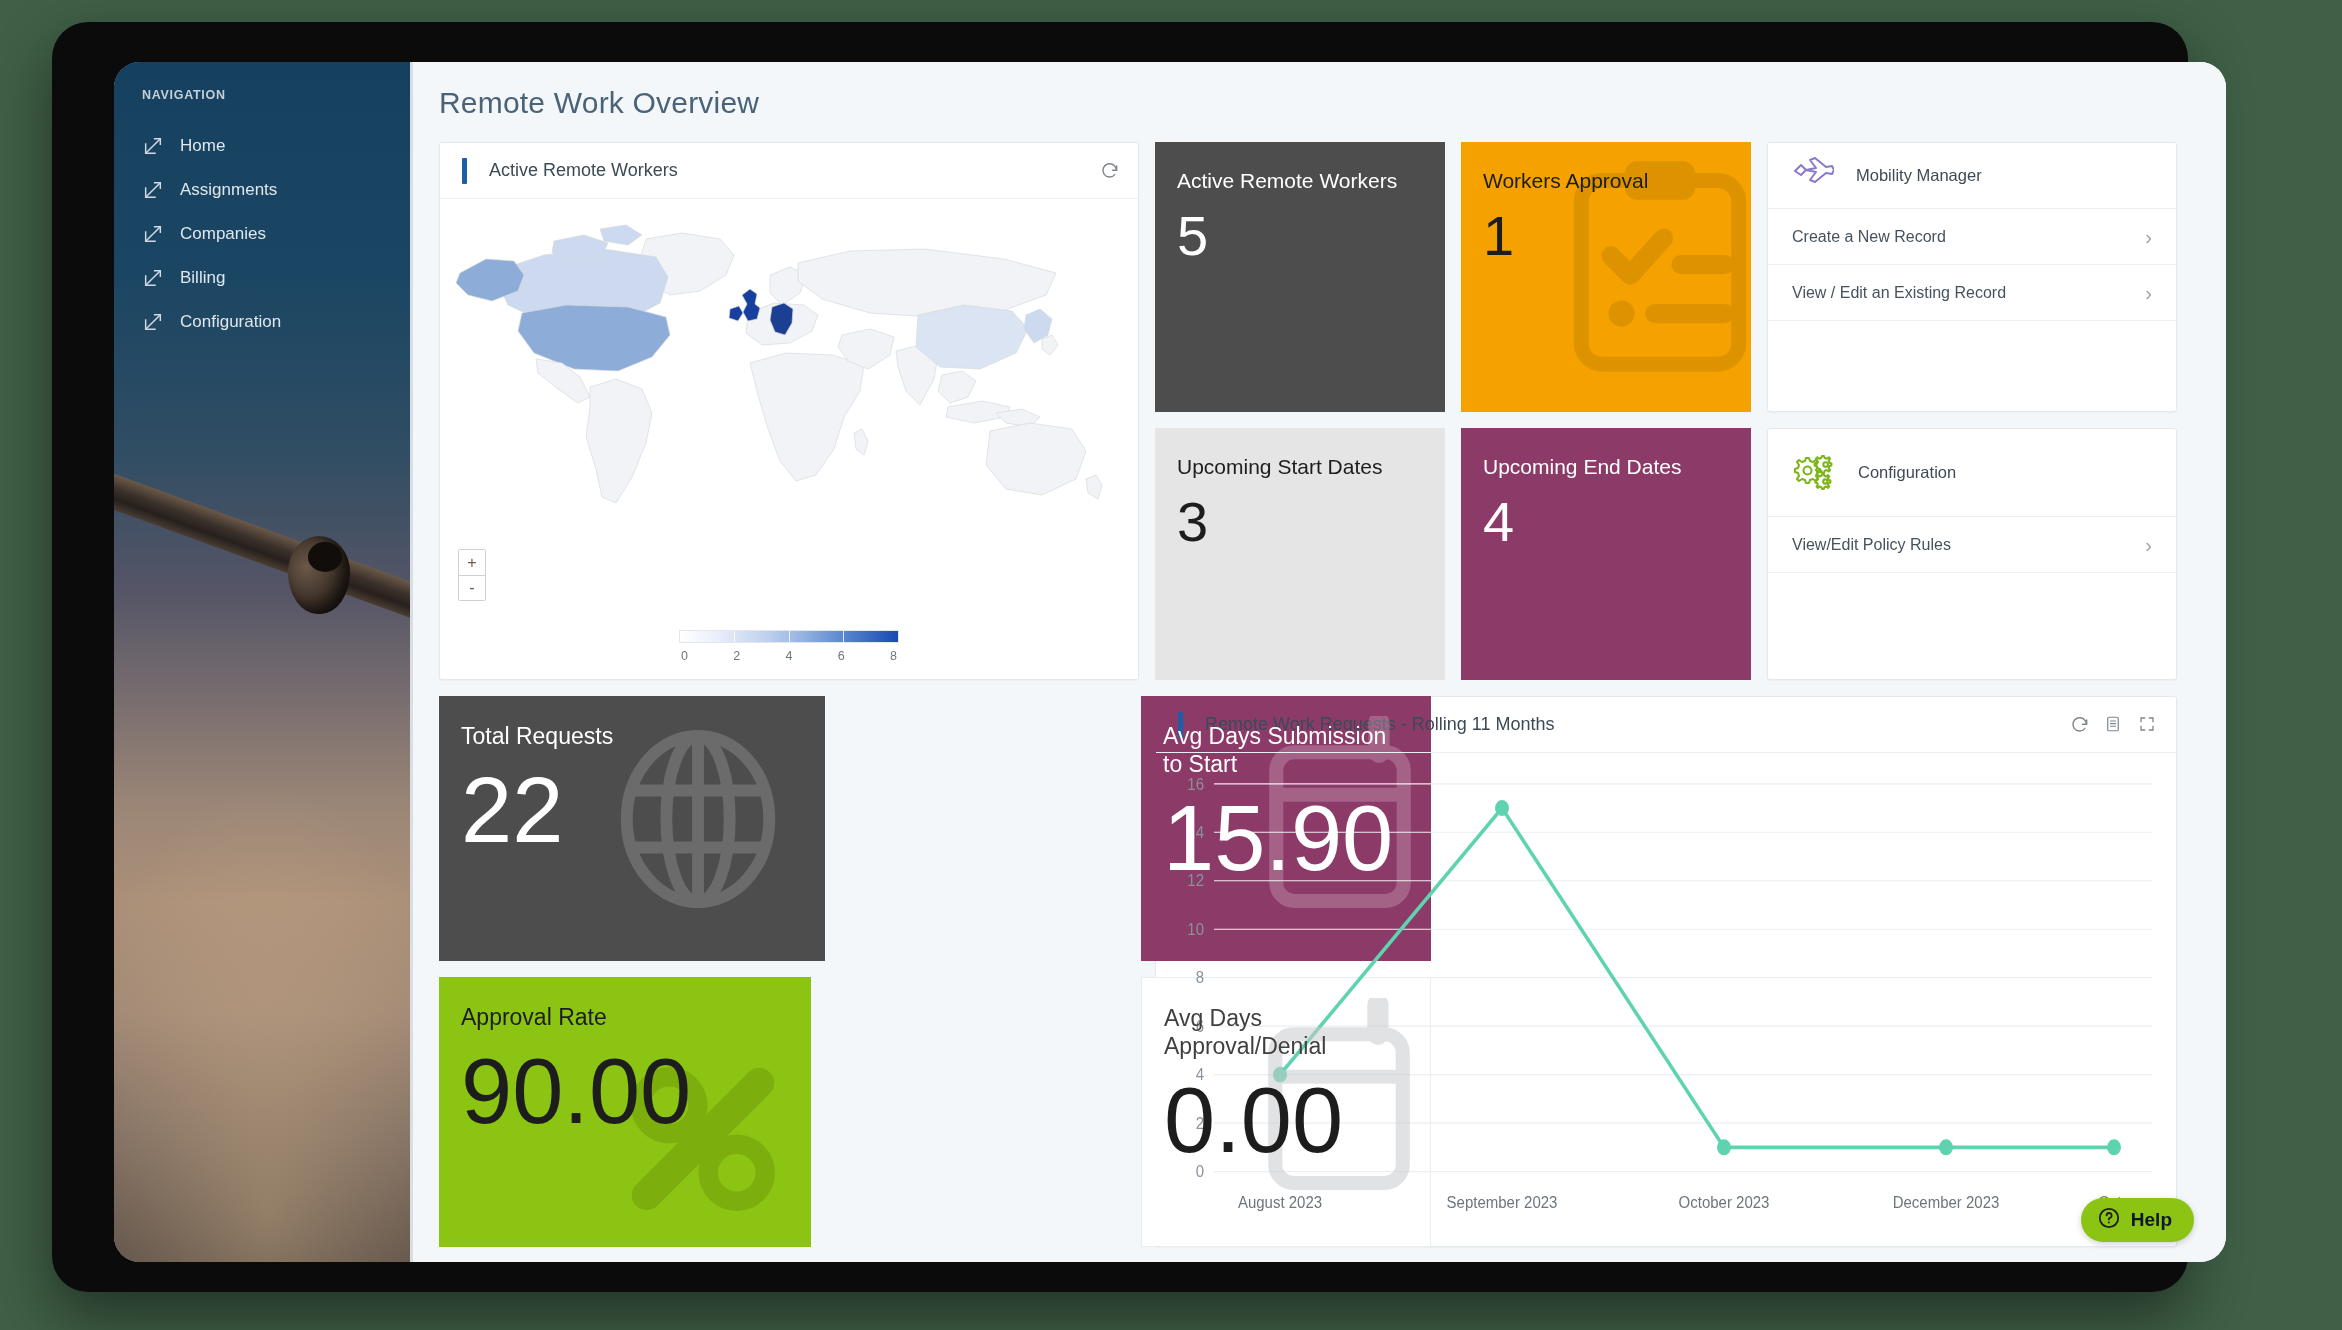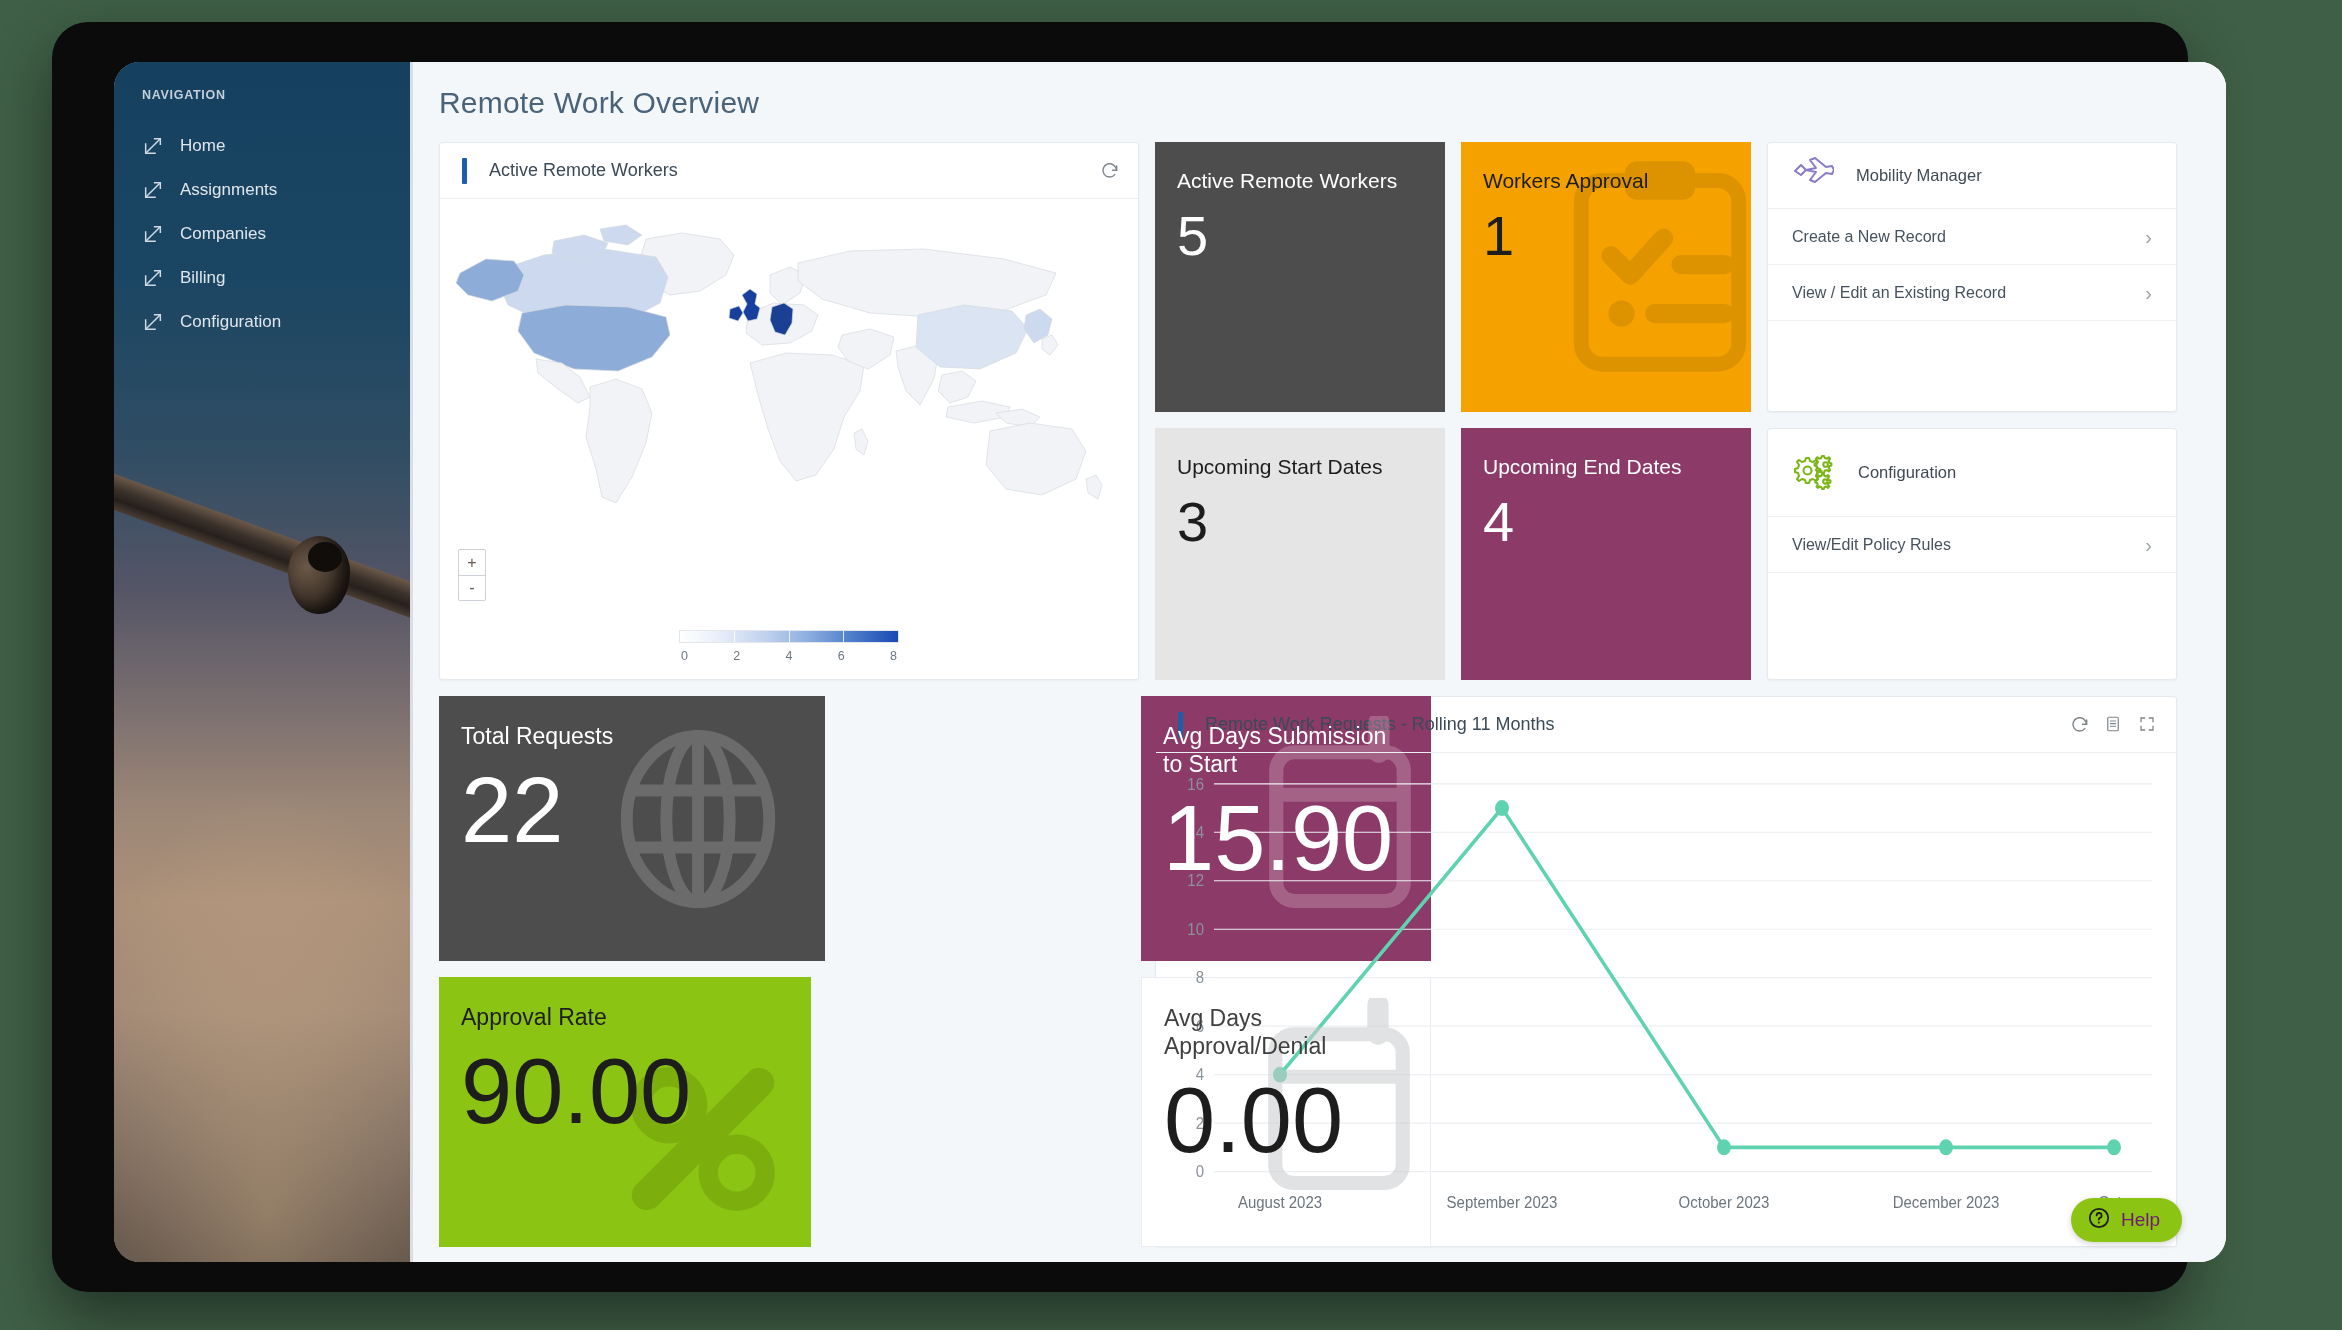--- a/index.html
+++ b/index.html
@@ -181,25 +181,25 @@
     height: 56px; display:flex; align-items:center; padding: 0 24px;
     border-bottom: 1px solid #eff2f5; font-size: 16px; color:#46525e; cursor:pointer;
   }
   .lp-row .chev { margin-left:auto; color:#9aa2aa; font-size: 20px; line-height:1; }
   
   #chart-card { grid-column: 2 / span 3; grid-row: 3 / span 2; display:flex; flex-direction:column; }
   #chart-body { flex:1 1 auto; position:relative; }
   #chart-svg { position:absolute; inset: 8px 14px 6px 6px; width: calc(100% - 20px); height: calc(100% - 14px); }
   
   #help-btn {
-    position:absolute; right: 44px; bottom: 20px;
-    background:#8cc413; color:#701a75; border-radius: 24px;
+    position:absolute; right: 32px; bottom: 20px;
+    background:#8cc413; color:#0f172a; border-radius: 24px;
     height: 44px; padding: 0 22px 0 16px;
     display:flex; align-items:center; gap: 10px;
-    font-size: 19px; font-weight: 400; cursor:pointer; z-index: 30;
+    font-size: 19px; font-weight: 700; cursor:pointer; z-index: 30;
     box-shadow: 0 2px 6px rgba(0,0,0,.18);
   }
 </style>
 </head>
 <body>
 
 <div id="device-frame">
   <div id="viewport">
 
     <aside id="sidebar">

